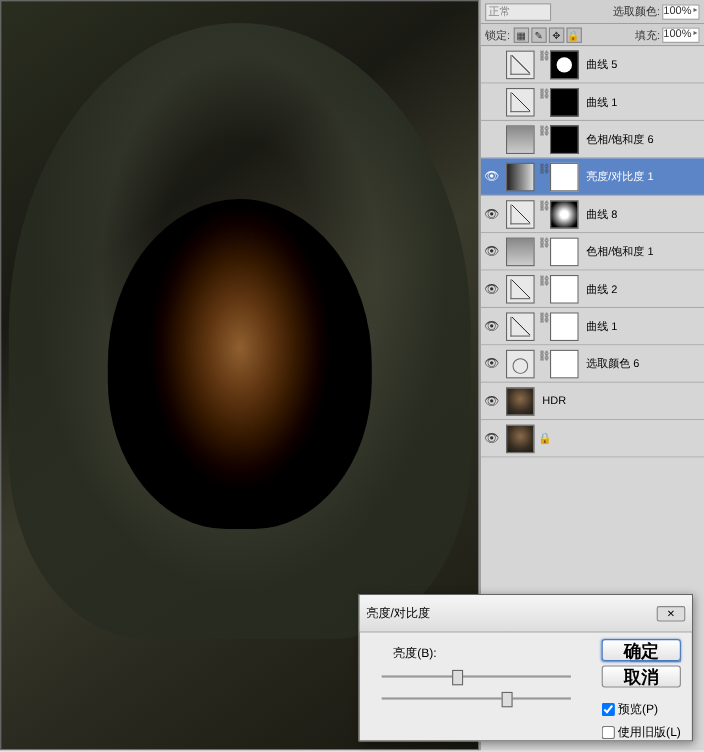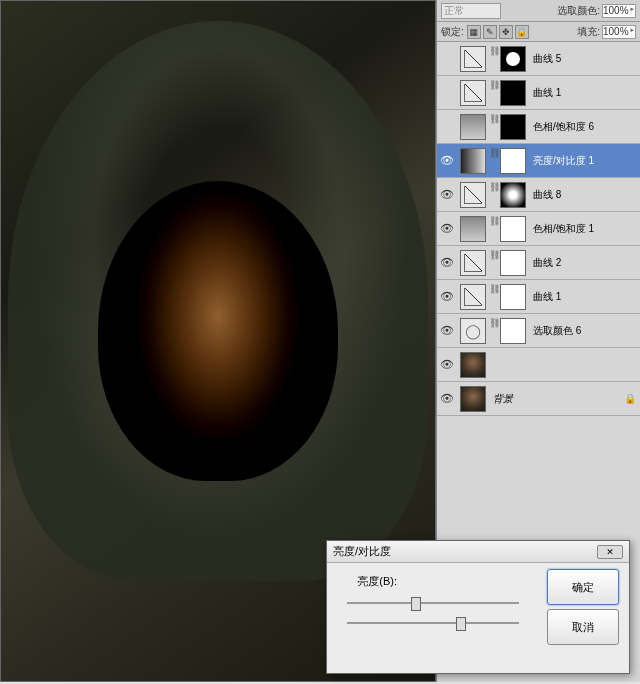--- a/index.html
+++ b/index.html
@@ -40,31 +40,31 @@
     .thumb.mask-c { background: #000; position: relative; }
     .thumb.mask-c::after { content: ""; position: absolute; left: 50%; top: 50%; width: 14px; height: 14px; background: #fff; border-radius: 50%; transform: translate(-50%, -50%); }
     .thumb.mask-g { background: radial-gradient(circle, #fff 20%, #000 80%); }
     .thumb.hdr { background: radial-gradient(circle at 50% 40%, #8a6a4a 0%, #3a2e22 60%, #1a1a14 100%); }
     .link { width: 8px; font-size: 9px; color: #444; }
     .lname { flex: 1; padding-left: 4px; font-size: 10px; }
     .lock-ind { width: 16px; font-size: 10px; color: #666; }
 
     
     .dialog { position: absolute; left: 326px; top: 540px; width: 304px; height: 134px; background: #ececec; border: 1px solid #666; box-shadow: 2px 2px 8px rgba(0,0,0,0.4); }
-    .dlg-title { height: 22px; background: linear-gradient(#f5f5f5, #dedede); border-bottom: 1px solid #aaa; display: flex; align-items: center; padding: 0 6px; font-size: 11px; }
+    .dlg-title { height: 34px; background: linear-gradient(#f5f5f5, #dedede); border-bottom: 1px solid #aaa; display: flex; align-items: center; padding: 0 6px; font-size: 11px; }
     .dlg-close { margin-left: auto; width: 26px; height: 14px; border: 1px solid #888; background: #ddd; font-size: 9px; display: flex; align-items: center; justify-content: center; border-radius: 2px; }
     .dlg-body { padding: 8px 10px; position: relative; }
     .dlg-row { display: flex; align-items: center; margin-bottom: 4px; height: 20px; }
     .dlg-label { width: 60px; text-align: right; font-size: 11px; }
     .dlg-input { width: 46px; height: 18px; border: 1px solid #7a9ac0; background: #fff; text-align: center; font-size: 11px; margin-left: auto; }
     .slider { height: 16px; margin-left: 10px; margin-right: 100px; margin-bottom: 4px; position: relative; }
     .slider-track { position: absolute; left: 0; right: 0; top: 7px; height: 2px; background: #999; }
     .slider-thumb { position: absolute; top: 2px; width: 10px; height: 14px; background: #ddd; border: 1px solid #666; transform: translateX(-50%); }
     .dlg-buttons { position: absolute; right: 10px; top: 6px; display: flex; flex-direction: column; gap: 4px; }
-    .dlg-btn { width: 72px; height: 36px; background: linear-gradient(#fff, #e4e4e4); border: 1px solid #888; border-radius: 3px; font-size: 11px; }
+    .dlg-btn { width: 72px; height: 20px; background: linear-gradient(#fff, #e4e4e4); border: 1px solid #888; border-radius: 3px; font-size: 16px; font-weight: bold; }
     .dlg-btn.default { border: 1px solid #4a7ac0; box-shadow: 0 0 2px #4a7ac0; }
     .dlg-checks { position: absolute; right: 10px; top: 62px; display: flex; flex-direction: column; gap: 6px; font-size: 11px; }
     .dlg-checks label { display: flex; align-items: center; gap: 3px; }
     .dlg-checks input { width: 12px; height: 12px; }
   </style>
 </head>
 <body>
 
 <div class="canvas">
   <div class="hood"></div>
@@ -172,27 +172,27 @@
           <div class="link">⛓</div>
           <div class="thumb mask-w"></div>
         </div>
         <div class="lname">选取颜色 6</div>
       </div>
       <div class="layer">
         <div class="eye">👁</div>
         <div class="thumbs">
           <div class="thumb hdr"></div>
         </div>
+        <div class="lname">HDR</div>
       </div>
       <div class="layer">
         <div class="eye">👁</div>
         <div class="thumbs">
           <div class="thumb hdr"></div>
         </div>
-        <div class="lname" style="font-style: italic;">背景</div>
         <div class="lock-ind">🔒</div>
       </div>
     </div>
 </div>
 
 <div class="dialog">
   <div class="dlg-title">
     <span>亮度/对比度</span>
     <div class="dlg-close">✕</div>
   </div>
@@ -206,14 +206,24 @@
       <div class="slider-thumb" id="b-thumb" style="left: 40%;"></div>
     </div>
     <div class="slider">
       <div class="slider-track"></div>
       <div class="slider-thumb" id="c-thumb" style="left: 66%;"></div>
     </div>
     <div class="dlg-buttons">
       <button class="dlg-btn default">确定</button>
       <button class="dlg-btn">取消</button>
     </div>
+    <div class="dlg-checks">
+      <label>
+          <input type="checkbox" id="preview-cb" checked="" style="">
+          <span>预览(P)</span>
+        </label>
+      <label>
+          <input type="checkbox" id="legacy-cb" style="">
+          <span>使用旧版(L)</span>
+        </label>
+    </div>
   </div>
 </div>
 
 </body></html>

